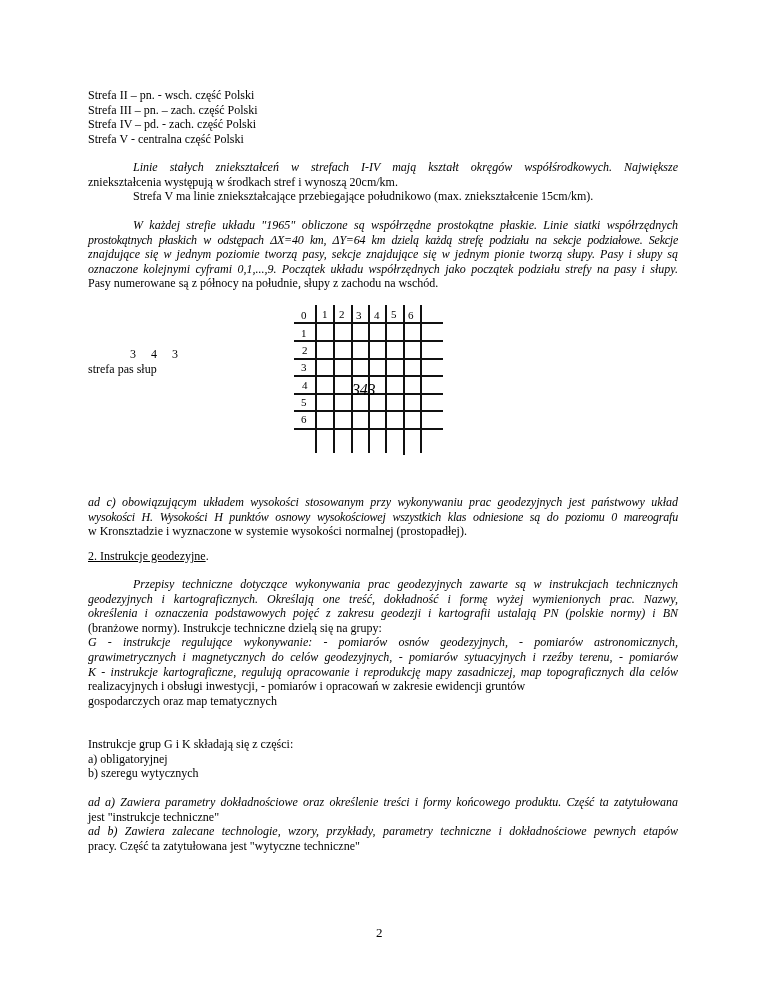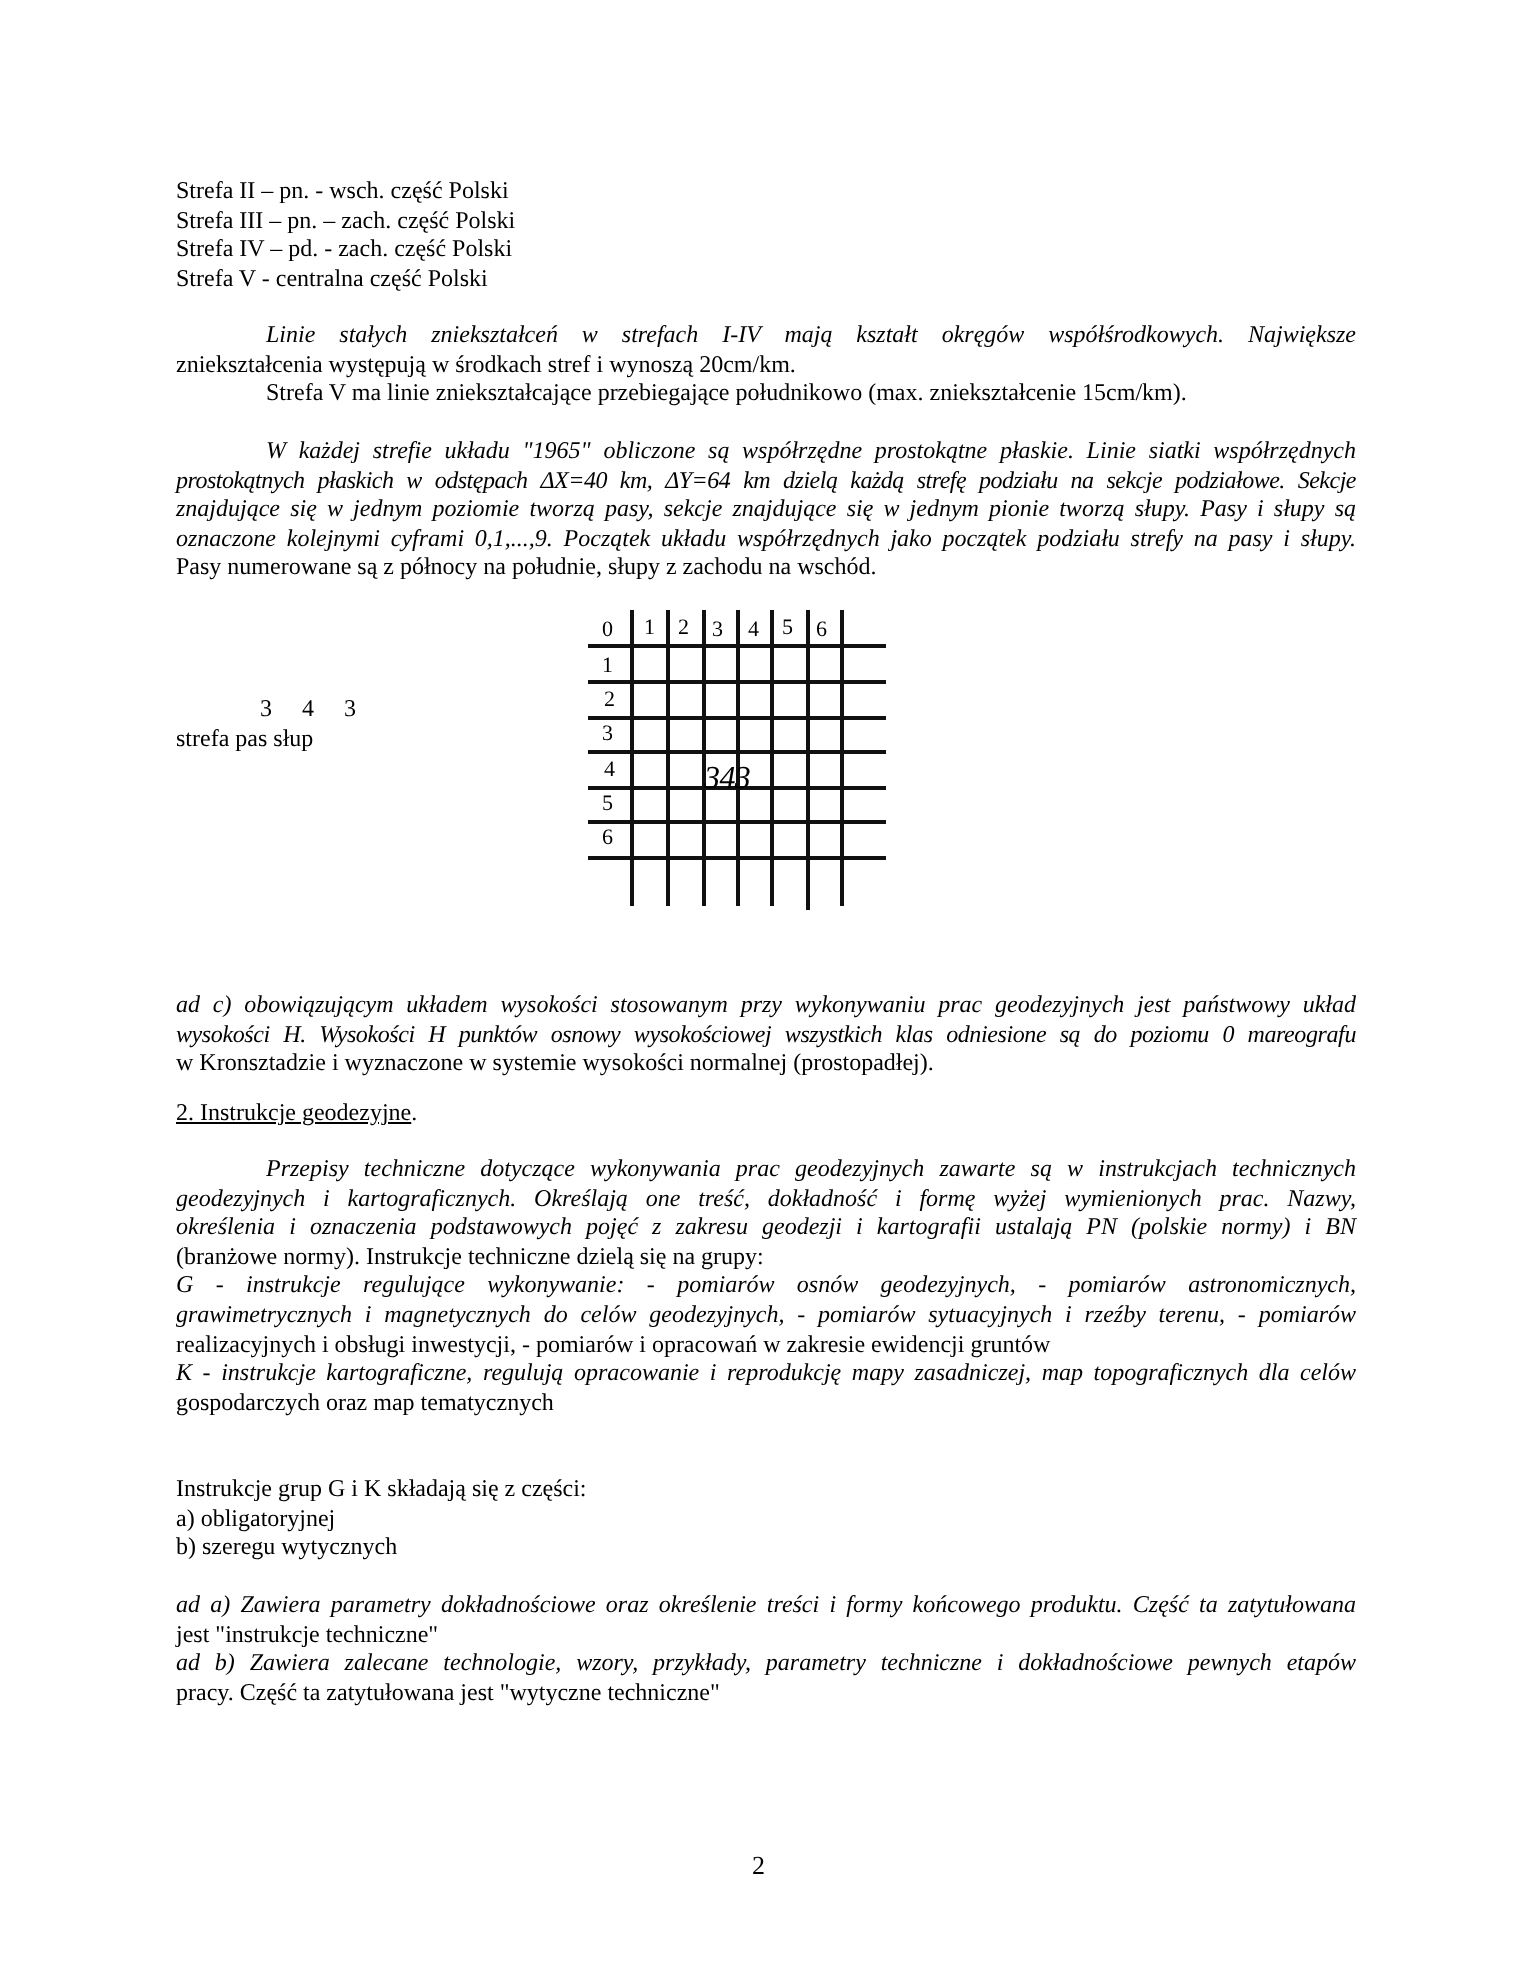--- a/index.html
+++ b/index.html
@@ -97,22 +97,22 @@
     <span class="heading">2. Instrukcje geodezyjne</span><span>.</span>
   </div>
 
   <div class="block" style="top:577px;">
     <span class="line just-last indent">Przepisy techniczne dotyczące wykonywania prac geodezyjnych zawarte są w instrukcjach technicznych</span>
     <span class="line just-last">geodezyjnych i kartograficznych. Określają one treść, dokładność i formę wyżej wymienionych prac. Nazwy,</span>
     <span class="line just-last">określenia i oznaczenia podstawowych pojęć z zakresu geodezji i kartografii ustalają PN (polskie normy) i BN</span>
     <span class="line">(branżowe normy). Instrukcje techniczne dzielą się na grupy:</span>
     <span class="line just-last">G - instrukcje regulujące wykonywanie: - pomiarów osnów geodezyjnych, - pomiarów astronomicznych,</span>
     <span class="line just-last">grawimetrycznych i magnetycznych do celów geodezyjnych, - pomiarów sytuacyjnych i rzeźby terenu, - pomiarów</span>
+    <span class="line just-last">K - instrukcje kartograficzne, regulują opracowanie i reprodukcję mapy zasadniczej, map topograficznych dla celów</span>
     <span class="line">realizacyjnych i obsługi inwestycji, - pomiarów i opracowań w zakresie ewidencji gruntów</span>
-    <span class="line just-last">K - instrukcje kartograficzne, regulują opracowanie i reprodukcję mapy zasadniczej, map topograficznych dla celów</span>
     <span class="line">gospodarczych oraz map tematycznych</span>
   </div>
 
   <div class="block" style="top:737px;">
     <span class="line">Instrukcje grup G i K składają się z części:</span>
     <span class="line">a) obligatoryjnej</span>
     <span class="line">b) szeregu wytycznych</span>
   </div>
 
   <div class="block" style="top:795px;">

